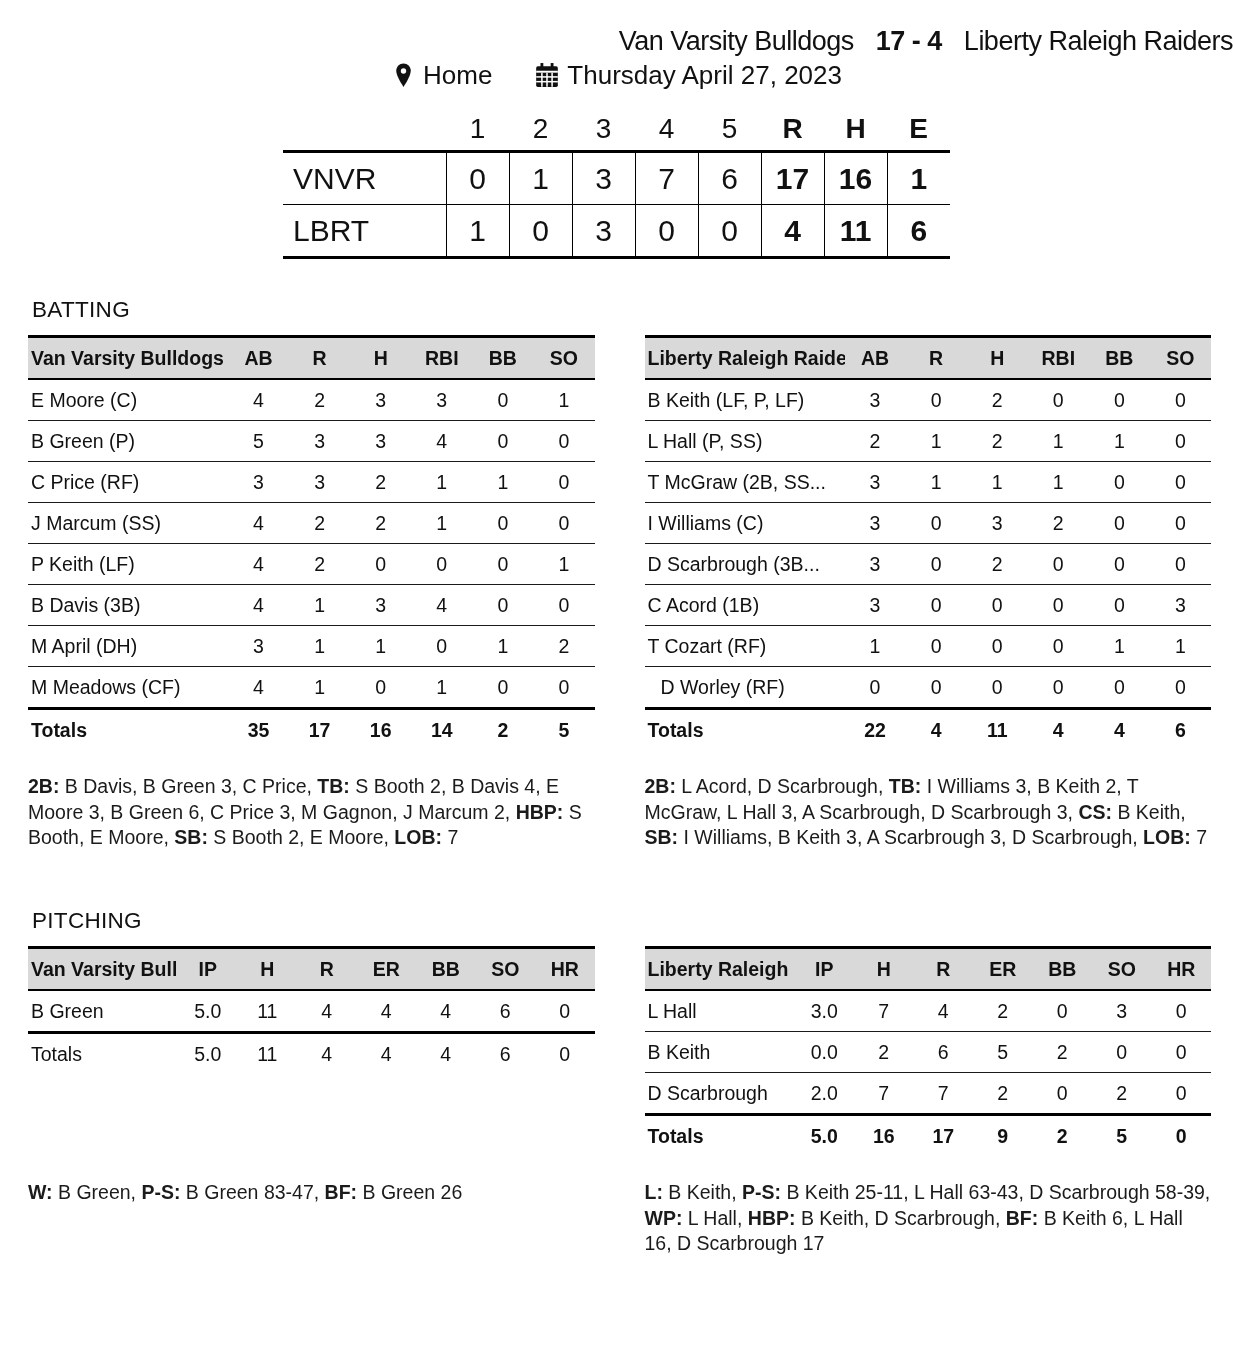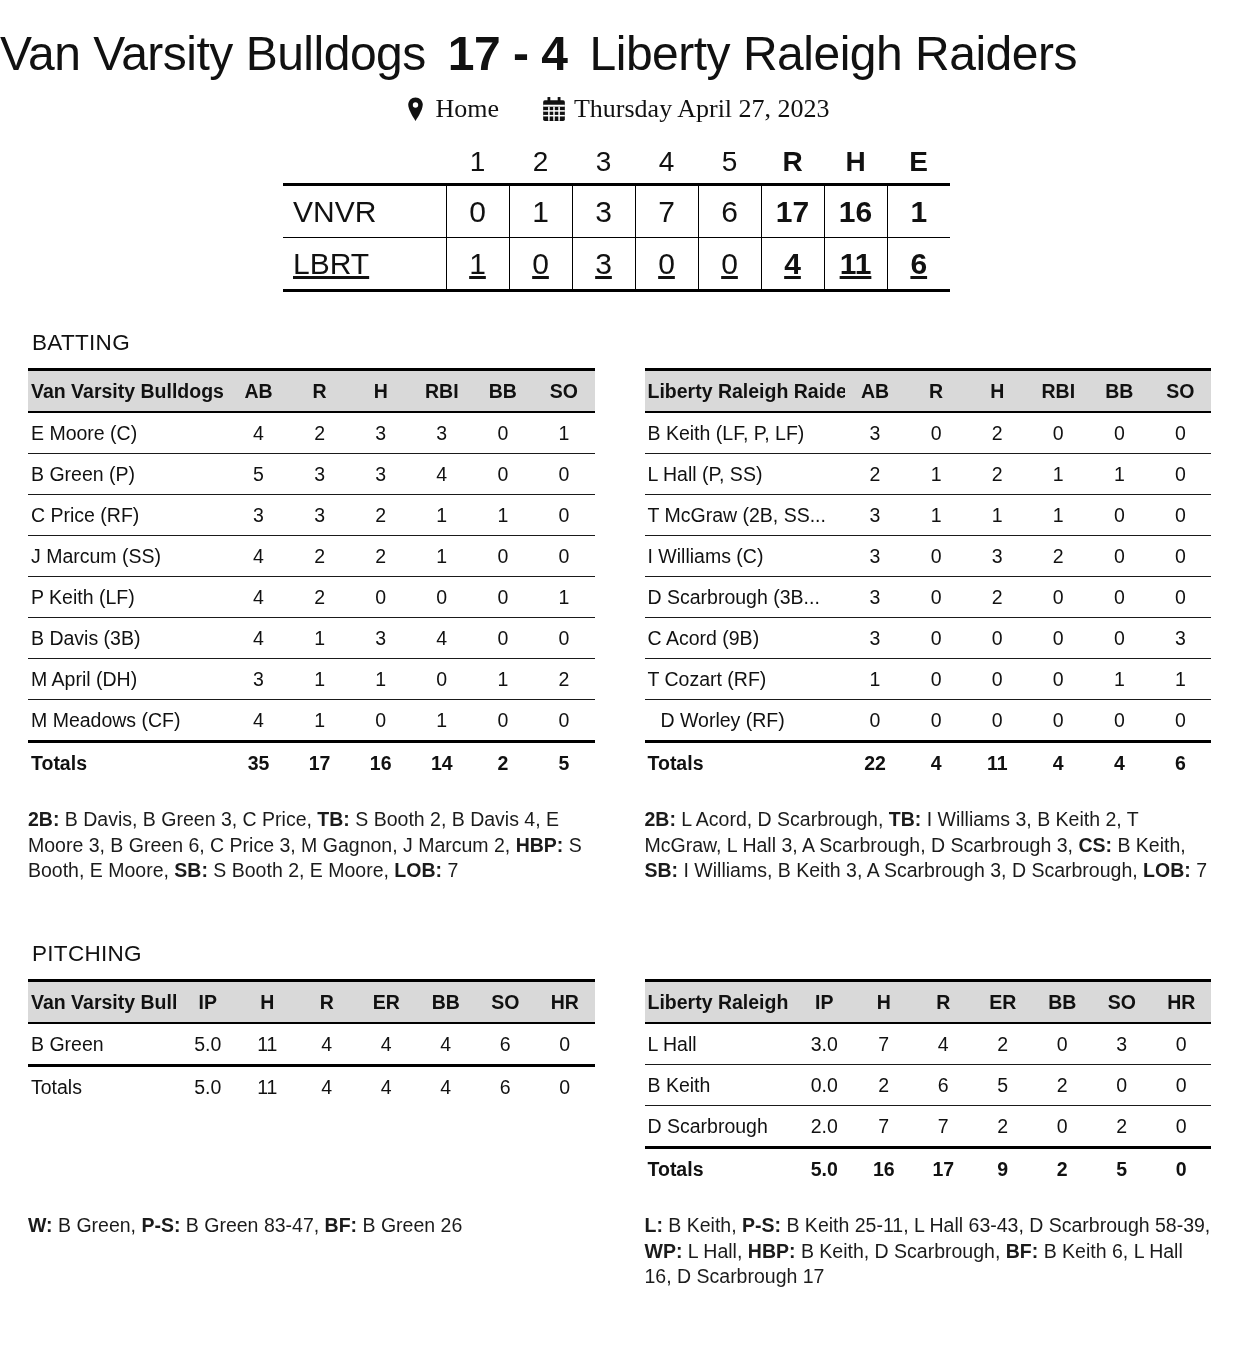--- a/index.html
+++ b/index.html
@@ -4,47 +4,47 @@
 <title>Box Score</title>
 <style>
   html,body { margin:0; padding:0; background:#fff; }
   body {
     width:1233px; min-height:1356px;
     font-family:"Liberation Sans","DejaVu Sans",sans-serif;
     color:#111;
   }
   
   .game-title {
-    margin:26px 0 0; text-align:left;
-    font-size:48px; font-weight:400; line-height:1.15; letter-spacing:-0.5px;
+    margin:26px 0 0; text-align:right;
+    font-size:27px; font-weight:400; line-height:1.15; letter-spacing:-0.5px;
   }
   .game-title .score { font-weight:700; margin:0 22px; }
   .game-meta {
-    margin-top:13px; display:flex; justify-content:center; align-items:center;
-    gap:42px; font-size:26px;font-family:Liberation Serif, serif;
+    margin-top:3px; display:flex; justify-content:center; align-items:center;
+    gap:42px; font-size:26px;
   }
   .meta-item { display:inline-flex; align-items:center; gap:7px; }
   .meta-item svg { display:block; }
   
   table.linescore {
     margin:17px auto 0; border-collapse:collapse; table-layout:fixed;
   }
   .linescore col.c-team { width:163px; }
   .linescore col.c-in { width:63px; }
   .linescore th {
     font-size:28px; font-weight:400; height:42px; text-align:center; padding:0;
   }
   .linescore td {
     font-size:30px; text-align:center; height:51px; padding:0;
   }
   .linescore td.team { text-align:left; padding-left:10px; }
   .linescore th:nth-child(n+7), .linescore td:nth-child(n+7) { font-weight:700; }
   .linescore tbody tr:first-child td { border-top:3.5px solid #000; }
   .linescore tbody tr:nth-child(2) td { border-top:1.5px solid #000; }
-  .linescore tbody tr:last-child td { border-bottom:3.5px solid #000;text-decoration:underline; }
+  .linescore tbody tr:last-child td { border-bottom:3.5px solid #000; }
   .linescore tbody td + td { border-left:1.5px solid #000; }
   
   .section-title {
     margin:38px 0 12px 32px; font-size:22.5px; font-weight:400; letter-spacing:0.3px;
   }
   .two-col {
     display:grid; grid-template-columns:1fr 1fr; column-gap:50px;
     padding:0 22px 0 28px; align-items:start;
   }
   .col1 { grid-column:1; } .col2 { grid-column:2; }
@@ -349,21 +349,21 @@
             <td class="name">D Scarbrough (3B...</td>
             <td>3</td>
             <td>0</td>
             <td>2</td>
             <td>0</td>
             <td>0</td>
             <td>0</td>
           </tr>
 
           <tr>
-            <td class="name">C Acord (9B)</td>
+            <td class="name">C Acord (1B)</td>
             <td>3</td>
             <td>0</td>
             <td>0</td>
             <td>0</td>
             <td>0</td>
             <td>3</td>
           </tr>
 
           <tr>
             <td class="name">T Cozart (RF)</td>

